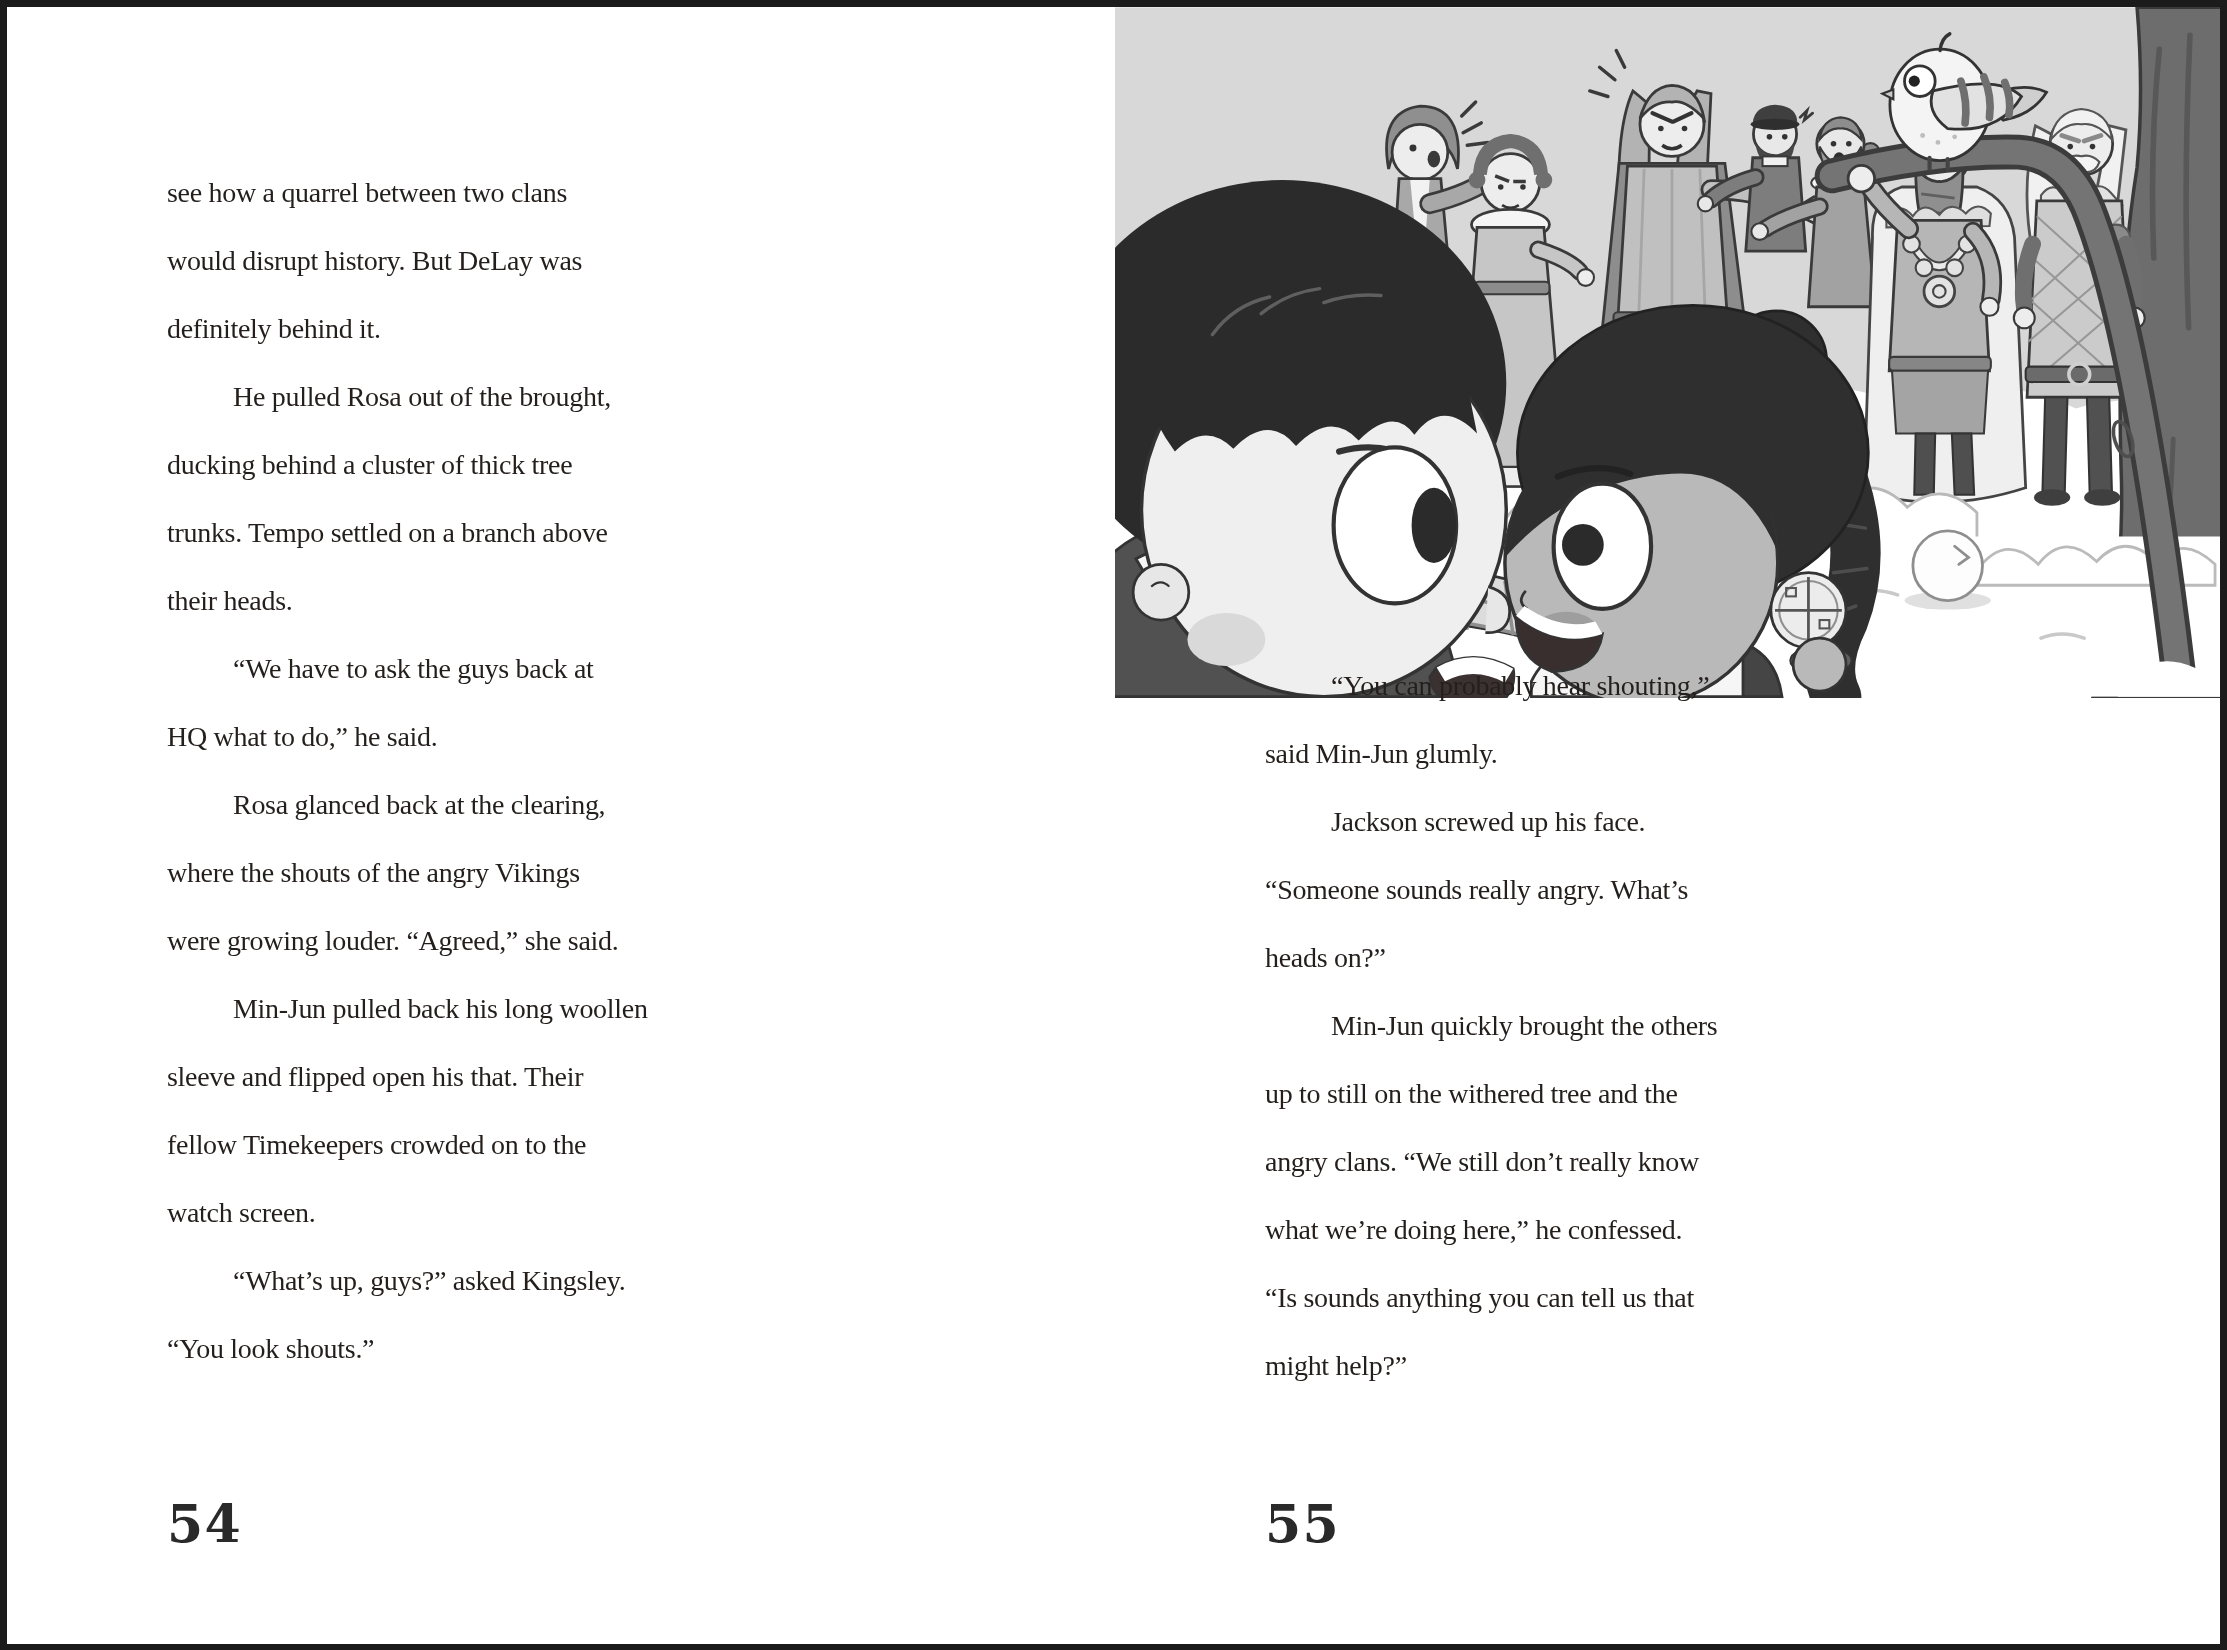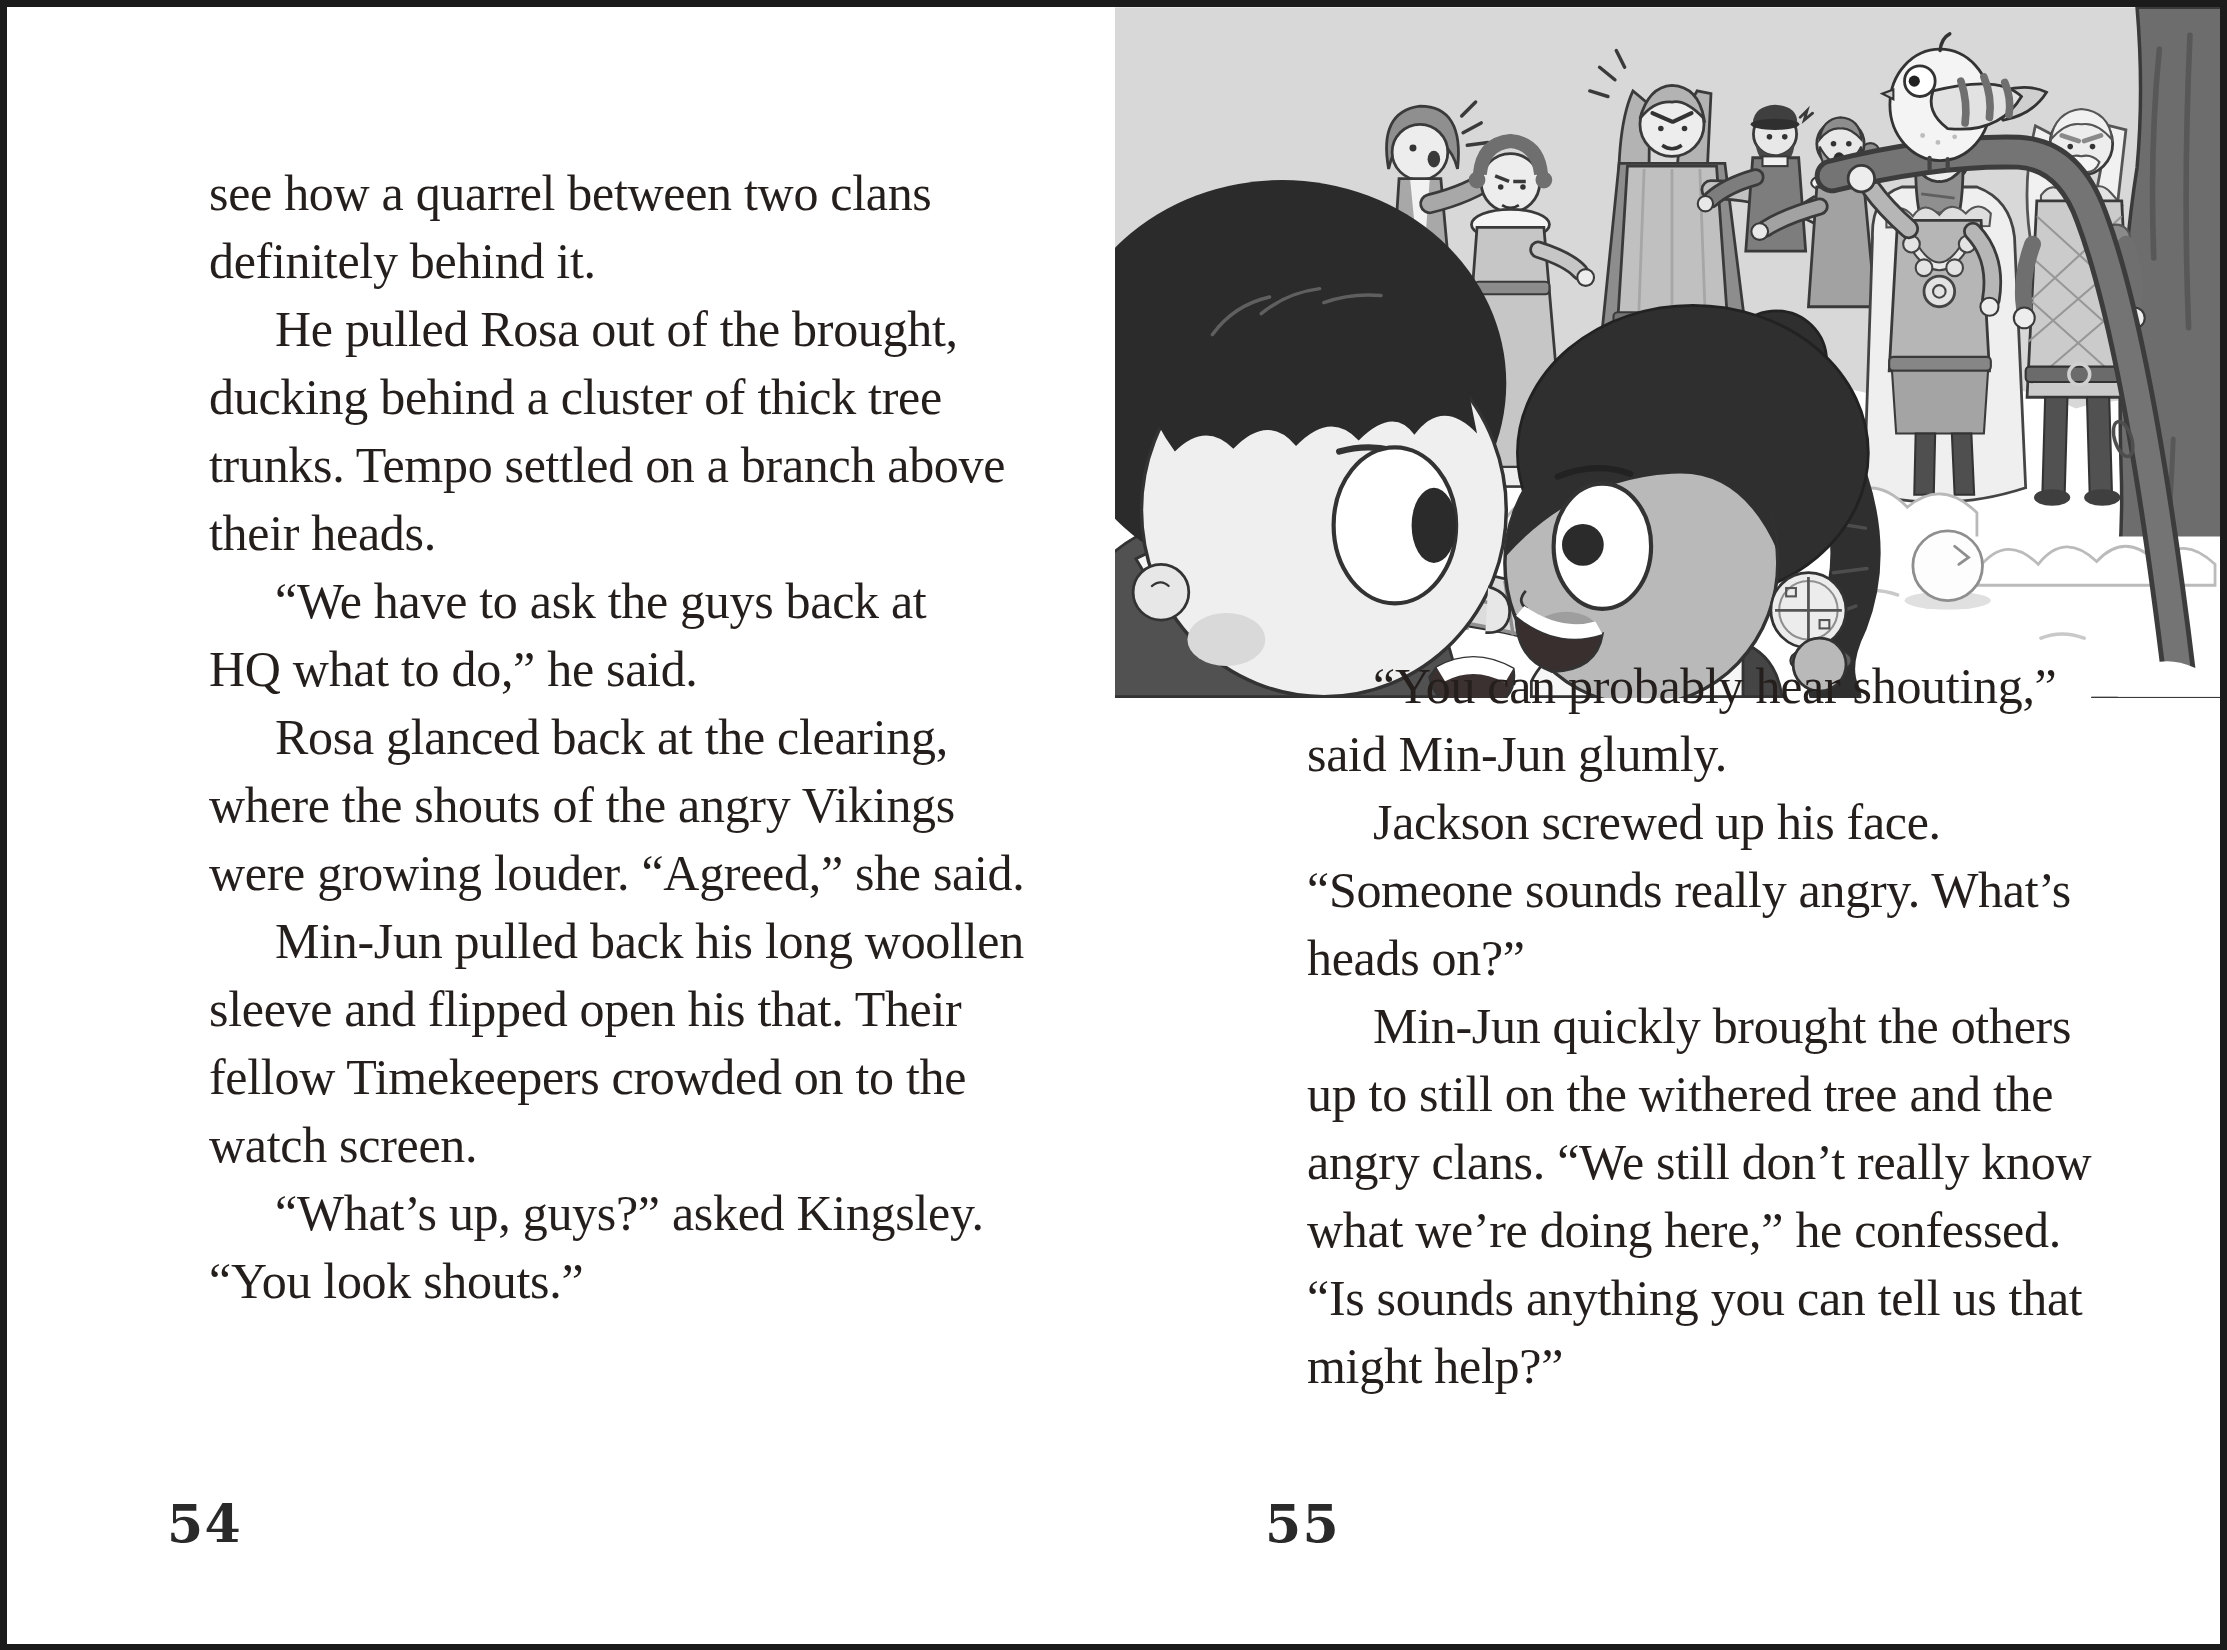--- a/index.html
+++ b/index.html
@@ -1,20 +1,20 @@
 <!DOCTYPE html>
 <html style="font-size:11px"><head>
 <meta charset="utf-8">
 <style>
   html,body{margin:0;padding:0;background:#ffffff;}
   .canvas{position:relative;width:2227px;height:1651px;background:#ffffff;overflow:hidden;
           font-family:"Liberation Serif", serif;color:#241f1c;}
   .frame{position:absolute;left:0;top:0;right:0;bottom:0;border:7px solid #1b1b1b;pointer-events:none;z-index:50;}
   .textcol{position:absolute;width:906px;}
-  .textcol .line{height:68px;line-height:68px;font-size:50px;letter-spacing:-0.3px;white-space:nowrap;margin-left:42px;}
+  .textcol .line{height:68px;line-height:68px;font-size:28px;letter-spacing:-0.3px;white-space:nowrap;}
   .textcol .line.ind{padding-left:66px;}
   .col-left{left:167px;top:159px;}
   .col-right{left:1265px;top:652px;}
   .pagenum{position:absolute;width:795px;text-align:left;top:1493px;
            font-family:"DejaVu Serif", serif;font-weight:700;font-size:52px;letter-spacing:1.4px;color:#2a2a2a;}
   .pn-left{left:167px;}
   .pn-right{left:1265px;}
   .illo{position:absolute;left:1115px;top:6.3px;width:1107px;height:692px;}
 </style>
 </head>
@@ -274,20 +274,21 @@
       <circle cx="996" cy="866" r="42" fill="none" stroke="#8f8f8f" stroke-width="3"></circle>
       <path d="M996,818 L996,914 M948,866 L1044,866" stroke="#555" stroke-width="4"></path>
       <rect x="964" y="834" width="14" height="12" fill="none" stroke="#555" stroke-width="3"></rect>
       <rect x="1012" y="880" width="14" height="12" fill="none" stroke="#555" stroke-width="3"></rect>
       <circle cx="1012" cy="944" r="38" fill="#b9b9b9" stroke="#333" stroke-width="4"></circle>
     </g>
   </svg>
 
   <div class="textcol col-left">
     <div class="line">see how a quarrel between two clans</div>
+    <div class="line">would disrupt history. But DeLay was</div>
     <div class="line">definitely behind it.</div>
     <div class="line ind">He pulled Rosa out of the brought,</div>
     <div class="line">ducking behind a cluster of thick tree</div>
     <div class="line">trunks. Tempo settled on a branch above</div>
     <div class="line">their heads.</div>
     <div class="line ind">“We have to ask the guys back at</div>
     <div class="line">HQ what to do,” he said.</div>
     <div class="line ind">Rosa glanced back at the clearing,</div>
     <div class="line">where the shouts of the angry Vikings</div>
     <div class="line">were growing louder. “Agreed,” she said.</div>

